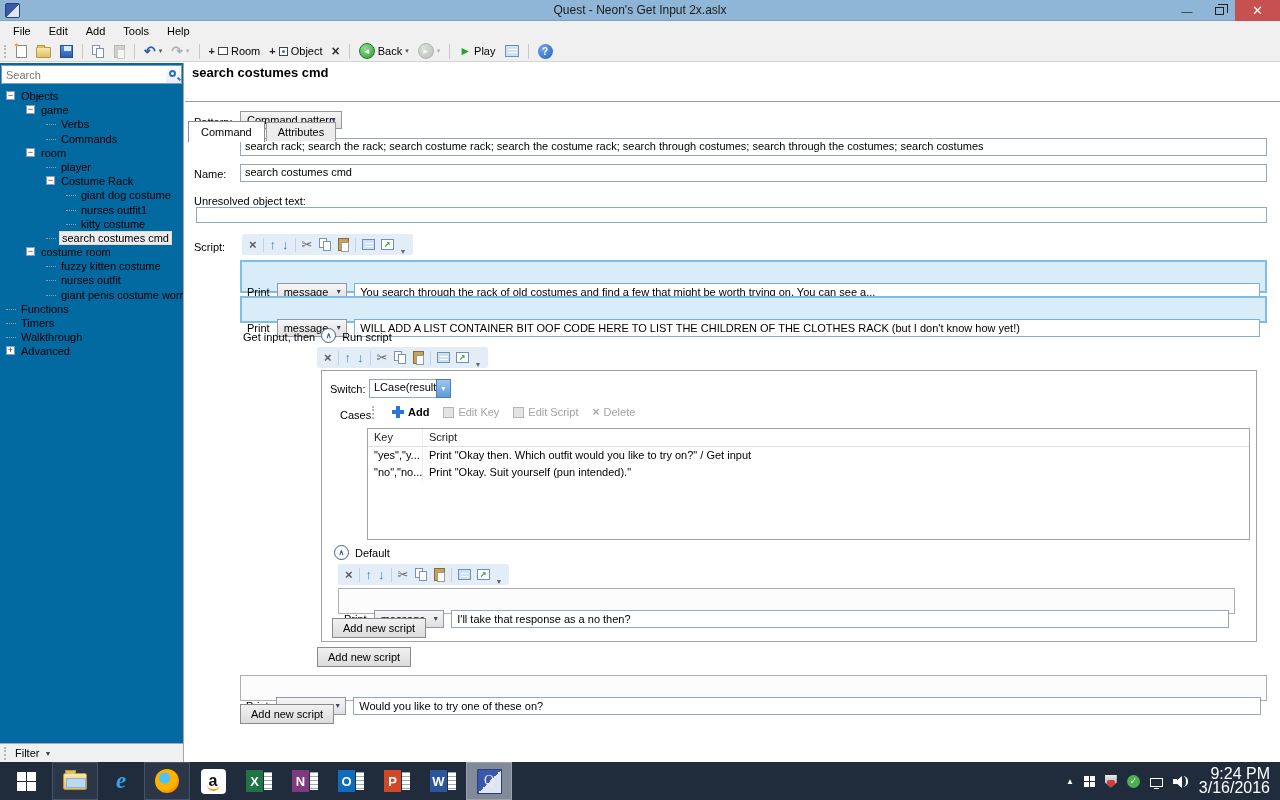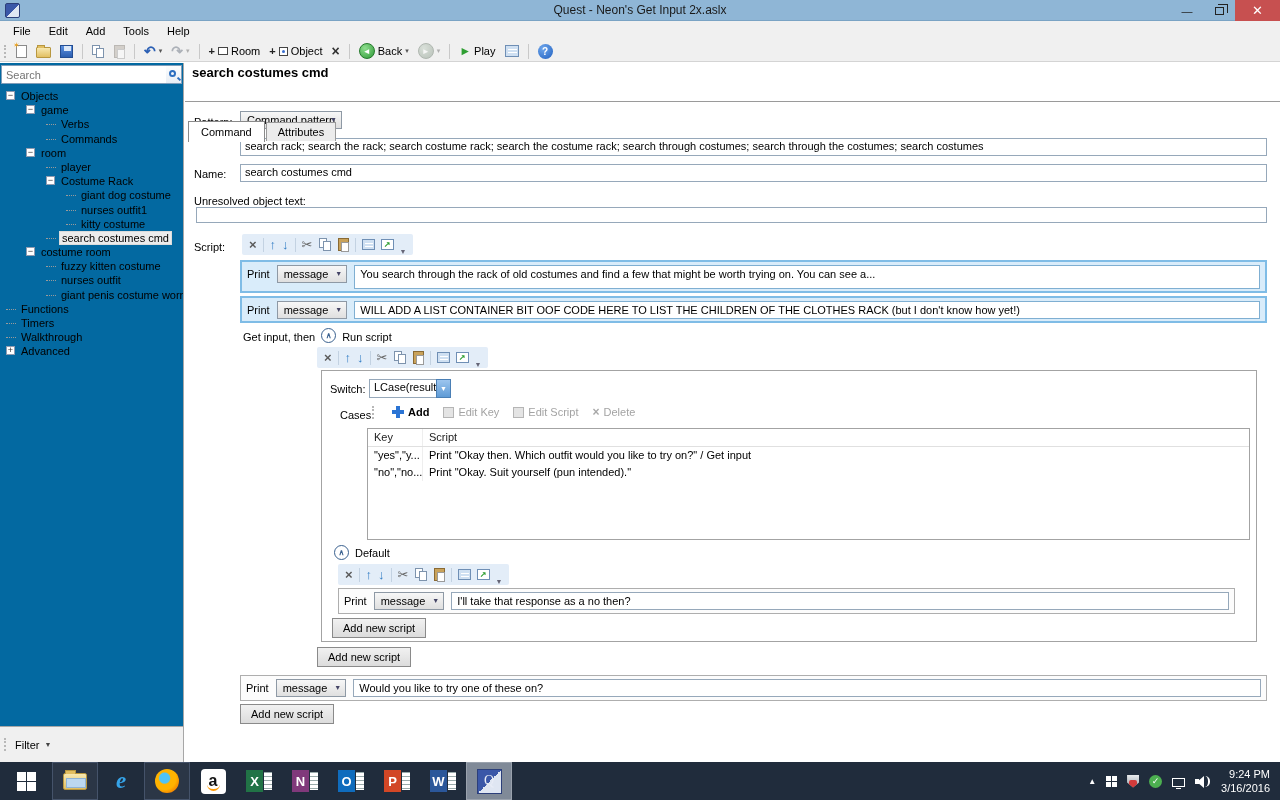--- a/index.html
+++ b/index.html
@@ -57,21 +57,21 @@
   .search-input { position:absolute; left:0; top:0; width:166px; height:19px; border:1px solid #7f9db9; padding:2px 4px; font-size:11px; font-family:"Liberation Sans",sans-serif; color:#777; }
   .search-btn { position:absolute; right:0; top:0; width:16px; height:19px; border:1px solid #7f9db9; border-left:none; background:linear-gradient(#fdfdfd,#e8eef5); }
   .mag { position:absolute; left:3px; top:4px; width:7px; height:7px; border:2px solid #2d6fc0; border-radius:50%; }
   .mag:after { content:""; position:absolute; left:6px; top:6px; width:4px; height:2px; background:#2d6fc0; transform:rotate(45deg); }
   .tree { position:absolute; top:26px; left:0; right:0; bottom:20px; overflow:hidden; }
   .trow { position:relative; height:14.2px; white-space:nowrap; }
   .tbox { position:absolute; top:2px; width:9px; height:9px; border:1px solid #8f9bb0; background:#fff; font-size:9px; line-height:7px; text-align:center; color:#333; }
   .tdash { position:absolute; top:7px; width:10px; border-top:1px dotted #9a9a9a; }
   .tlabel { position:absolute; top:0; line-height:14px; padding:0 2px; }
   .tlabel.sel { background:#ececec; border:1px solid #dcdcdc; line-height:12px; }
-  .filterbar { position:absolute; bottom:0; left:0; right:0; height:36px; border-top:1px solid #a7a7a7; background:#f0f0f0; display:flex; align-items:center; gap:5px; padding-left:4px; }
+  .filterbar { position:absolute; bottom:0; left:0; right:0; height:19px; border-top:1px solid #a7a7a7; background:#f0f0f0; display:flex; align-items:center; gap:5px; padding-left:4px; }
   .fdrop { font-size:7px; color:#444; }
 
   
   .main { position:absolute; top:63px; left:185px; right:0; bottom:38px; background:#fff; }
   .main-title { position:absolute; top:2px; left:7px; font-weight:bold; font-size:13px; }
   .tabs { position:absolute; top:19px; left:3px; display:flex; align-items:flex-end; z-index:3; }
   .tab { padding:3px 11px; border:1px solid #9a9a9a; border-bottom:none; background:#ececec; font-size:11px; margin-right:1px;margin-top:38px; }
   .tab.active { background:#fff; padding:4px 12px; position:relative; top:1px; border-color:#8a8a8a; }
   .tabline { position:absolute; top:38px; left:0; right:0; height:1px; background:#9a9a9a; }
   .flabel { position:absolute; font-size:11px; }
@@ -85,21 +85,21 @@
   .mb-sep { width:1px; height:14px; background:#c3d2e2; }
   .mb-cut { color:#666; font-size:13px; }
   .mb-win { width:13px; height:11px; background:#cfe0f2; border:1px solid #6f8fb5; position:relative; }
   .mb-win:before { content:""; position:absolute; left:2px; top:3px; width:8px; height:1px; background:#fff; box-shadow:0 3px 0 #fff; }
   .mb-pop { width:13px; height:11px; background:#fff; border:1px solid #6f8fb5; color:#2e9e31; font-size:8px; line-height:10px; text-align:center; font-weight:bold; }
   .mb-more { font-size:7px; color:#667; align-self:flex-end; }
 
   .prow { position:absolute; }
   .prow.sel { border:2px solid #7fbce6; background:#d9ecfa; }
   .prow.plain { border:1px solid #aeaeae; background:#fcfcfc; }
-  .prow-inner { display:flex; align-items:flex-start; gap:7px; padding:3px 5px; height:100%; }
+  .prow-inner { display:flex; align-items:flex-start; gap:7px; padding:3px 5px; height:100%;margin-top:18px; }
   .prow-inner .plabel { padding-top:3px; }
   .icombo { position:relative; border:1px solid #8e99a5; background:linear-gradient(#f7f7f7,#dfdfdf); padding:2px 18px 2px 6px; font-size:11px; flex:0 0 auto; }
   .icombo .chev { position:absolute; right:4px; top:4px; font-size:7px; color:#446; }
   .ifield { flex:1; border:1px solid #7fafd2; background:#fff; padding:2px 5px; font-size:11px; white-space:nowrap; overflow:hidden; }
   .prow.plain .ifield { border-color:#96a8ba; }
   .ifield.tall { height:24px; }
 
   .circlebtn { display:inline-flex; width:15px; height:15px; border:1px solid #3a618f; border-radius:50%; color:#3a618f; align-items:center; justify-content:center; font-size:8px; font-weight:bold; background:#fff; flex:0 0 auto; }
   .gethdr { position:absolute; display:flex; align-items:center; gap:6px; }
 
@@ -144,21 +144,21 @@
   .winlogo.small { grid-template-columns:5px 5px; grid-template-rows:5px 5px; }
   .shield { width:12px; height:13px; background:linear-gradient(#e8eaed,#9aa2ab); clip-path:polygon(0 0,100% 0,100% 62%,50% 100%,0 62%); position:relative; }
   .shield-badge { position:absolute; right:2px; bottom:0px; width:8px; height:8px; background:#d23b3b; border-radius:2px; }
   .sync { width:13px; height:13px; border-radius:50%; background:#4caf50; color:#fff; font-size:9px; line-height:13px; text-align:center; }
   .net { width:13px; height:9px; border:1px solid #fff; position:relative; margin-top:2px; }
   .net:after { content:""; position:absolute; left:3px; bottom:-3px; width:5px; height:1px; background:#fff; box-shadow:-2px-1px 0 #fff; }
   .vol { position:relative; width:16px; height:13px; }
   .vol .bx { position:absolute; left:0; top:4px; width:4px; height:5px; background:#fff; }
   .vol .cn { position:absolute; left:2px; top:1px; border-top:6px solid transparent; border-bottom:6px solid transparent; border-right:7px solid #fff; }
   .vol .wv { position:absolute; left:10px; top:1px; width:5px; height:11px; border-right:2px solid #fff; border-radius:0 10px 10px 0; }
-  .tray-time { text-align:right; font-size:11px; line-height:14px; }
+  .tray-time { text-align:right; font-size:16px; line-height:14px; }
 </style>
 </head>
 <body>
 
 <div class="titlebar">
   <span class="app-icon"></span>
   <span class="title-text">Quest - Neon's Get Input 2x.aslx</span>
   <span class="win-controls">
     <span class="wc">—</span>
     <span class="wc wc-restore">

